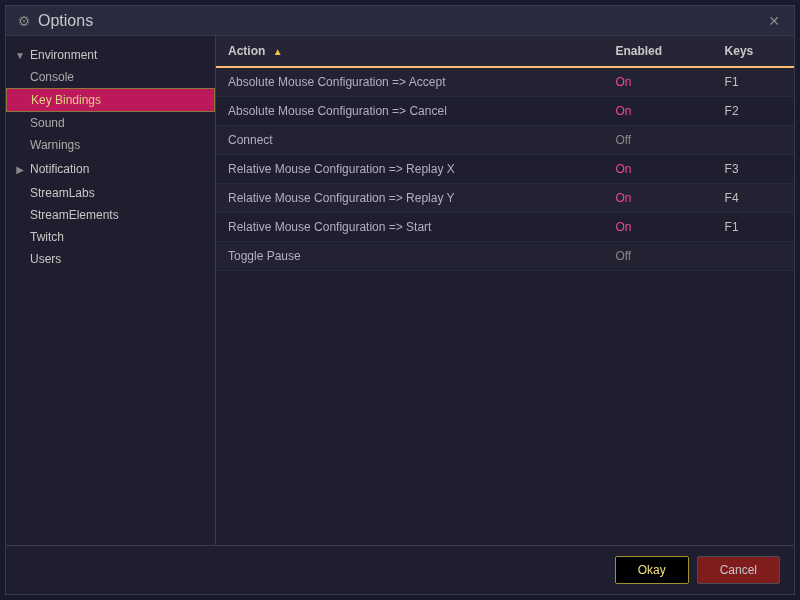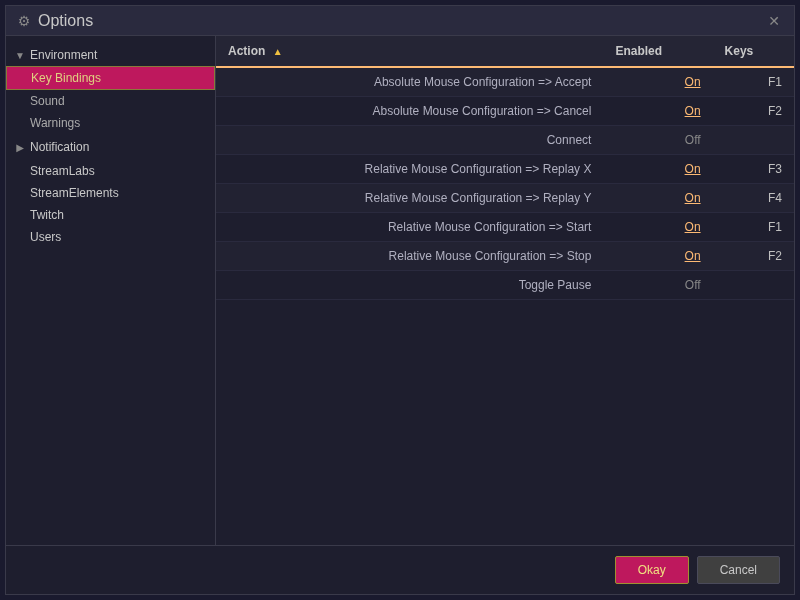--- a/index.html
+++ b/index.html
@@ -141,57 +141,56 @@
       cursor: pointer;
     }
     .sort-arrow {
       display: inline-block;
       margin-left: 4px;
       font-size: 10px;
       color: #f0c040;
     }
     tbody tr {
       background: #1e1e2e;
-      text-align: right;
     }
     tbody tr:nth-child(odd) {
       background: #222232;
     }
     td {
       padding: 7px 12px;
       font-size: 12px;
       color: #b0b0c0;
       border-bottom: 1px solid #2a2a3e;
     }
-    td.enabled-on { color: #fdba74; text-decoration: underline; }
+    td.enabled-on { color: #ec4899; }
     td.enabled-off { color: #888; }
     td.keys { color: #c0c0c0; }
     .footer {
       background: #1e1e2e;
       border-top: 1px solid #3a3a4a;
       padding: 10px 14px;
       display: flex;
       justify-content: flex-end;
       gap: 8px;
       flex-shrink: 0;
     }
     .btn {
       padding: 6px 22px;
       font-size: 12px;
       cursor: pointer;
       border: none;
       border-radius: 2px;
     }
     .btn-okay {
-      background: #be185d;
+      background: #000000;
       color: #f0e080;
       border: 1px solid #a09030;
     }
     .btn-cancel {
-      background: #404040;
+      background: #7f1d1d;
       color: #c8c8c8;
       border: 1px solid #4a4a5a;
     }
     ::-webkit-scrollbar { width: 6px; }
     ::-webkit-scrollbar-track { background: #1a1a2a; }
     ::-webkit-scrollbar-thumb { background: #3a3a5a; border-radius: 3px; }
   </style>
 </head>
 <body>
 
@@ -204,20 +203,23 @@
   </div>
 
   <div class="content">
 
     <div class="sidebar">
 
       <div class="sidebar-section">
         <div class="sidebar-group-header">
           <span class="chevron">▼</span>
           <span>Environment</span>
+        </div>
+        <div class="sidebar-item">
+          <span>Console</span>
         </div>
         <div class="sidebar-item active">
           <span>Key Bindings</span>
         </div>
         <div class="sidebar-item">
           <span>Sound</span>
         </div>
         <div class="sidebar-item">
           <span>Warnings</span>
         </div>
@@ -281,25 +283,20 @@
                 <td>Relative Mouse Configuration =&gt; Replay Y</td>
                 <td class="enabled-on">On</td>
                 <td class="keys">F4</td>
               </tr>
               <tr>
                 <td>Relative Mouse Configuration =&gt; Start</td>
                 <td class="enabled-on">On</td>
                 <td class="keys">F1</td>
               </tr>
               <tr>
-                <td>Relative Mouse Configuration =&gt; Stop</td>
-                <td class="enabled-on">On</td>
-                <td class="keys">F2</td>
-              </tr>
-              <tr>
                 <td>Toggle Pause</td>
                 <td class="enabled-off">Off</td>
                 <td class="keys"></td>
               </tr>
             </tbody>
         </table>
       </div>
     </div>
   </div>
 

